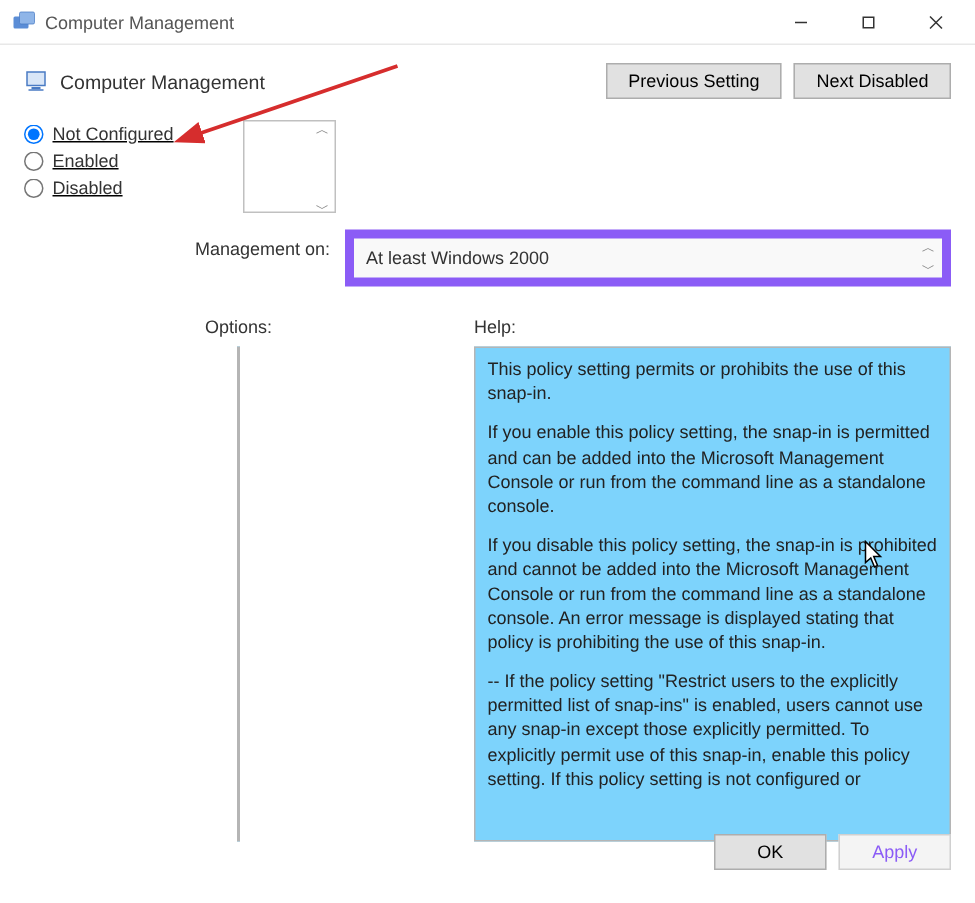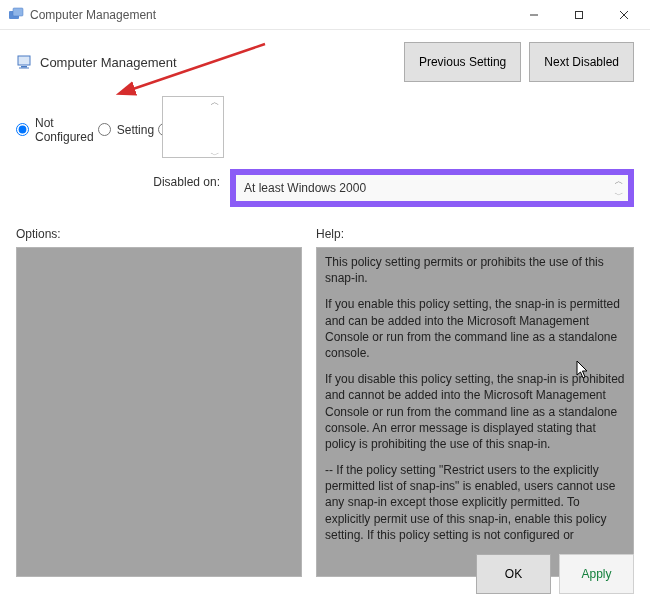--- a/index.html
+++ b/index.html
@@ -60,33 +60,34 @@
       gap: 8px;
     }
     button.std {
       background: #e1e1e1;
       border: 1px solid #adadad;
       padding: 4px 14px;
       font-family: inherit;
       font-size: 12px;
       color: #000;
       min-width: 85px;
-      height: 40px;
+      height: 24px;
       cursor: pointer;
     }
 
     .settings-grid {
       display: grid;
       grid-template-columns: 140px 62px 1fr;
       column-gap: 6px;
       margin-top: 14px;
     }
     .radio-col {
-      display: flex; flex-direction: row; gap: 4px;
+      display: flex; flex-direction: column; gap: 4px;
       padding-top: 2px;
+      text-decoration: underline;
     }
     .radio-item { display: flex; align-items: center; gap: 6px; color: #333; }
     .radio-item input { margin: 0; }
     .lbl-col {
       padding-top: 2px;
       color: #333;
     }
     .comment-box {
       width: 100%;
       height: 62px;
@@ -125,52 +126,52 @@
     .mini-scroll span { text-align: center; line-height: 10px; }
 
     .panels {
       display: flex;
       gap: 14px;
       margin-top: 20px;
     }
     .panel {
       display: flex; flex-direction: column;
     }
-    .panel.options { width: 286px; }
+    .panel.options { width: 286px; align-items: center; }
     .panel.help { flex: 1; }
     .panel-label { margin-bottom: 6px; color: #333; }
     .panel-box {
       border: 1px solid #b5b5b5;
-      background: #a3a3a3;
+      background: #7dd3fc;
       height: 330px;
       overflow: hidden;
       position: relative;
     }
     .help-scroll {
       position: absolute;
       inset: 0;
       overflow-y: scroll;
       padding: 6px 8px;
       font-size: 12px;
       line-height: 1.35;
       color: #222;
     }
     .help-scroll p { margin-bottom: 10px; }
 
     .footer {
       position: absolute;
       right: 16px;
-      bottom: 8px;
+      bottom: 22px;
       display: flex;
       gap: 8px;
       align-items: center;
     }
     .footer button.std { min-width: 75px; }
     .footer .cancel { border: 1px solid #0078d7; }
-    .footer .apply { color: #15803d; background: #f4f4f4; border-color: #d0d0d0; cursor: default;}
+    .footer .apply { color: #8b5cf6; background: #f4f4f4; border-color: #d0d0d0; cursor: default;}
 
     
     .arrow-ov {
       position: absolute;
       left: 115px;
       top: 38px;
       width: 160px;
       height: 60px;
       pointer-events: none;
     }
@@ -236,38 +237,38 @@
   </div>
 
   <div class="settings-grid">
     <div class="radio-col">
       <label class="radio-item">
         <input type="radio" name="state" checked="" style="">
         <span>Not Configured</span>
       </label>
       <label class="radio-item">
         <input type="radio" name="state" style="">
-        <span>Setting</span>
+        <span>Enabled</span>
       </label>
       <label class="radio-item">
         <input type="radio" name="state" style="">
         <span>Disabled</span>
       </label>
     </div>
     <div style="position:relative">
       <textarea class="comment-box" style=""></textarea>
       <div class="mini-scroll">
           <span>︿</span>
           <span>﹀</span>
         </div>
     </div>
   </div>
 
   <div class="supported-row">
-    <div class="supported-label">Disabled on:</div>
+    <div class="supported-label">Management on:</div>
     <div class="supported-value">
       <span>At least Windows 2000</span>
       <div class="mini-scroll">
           <span>︿</span>
           <span>﹀</span>
         </div>
     </div>
   </div>
 
   <div class="panels">

